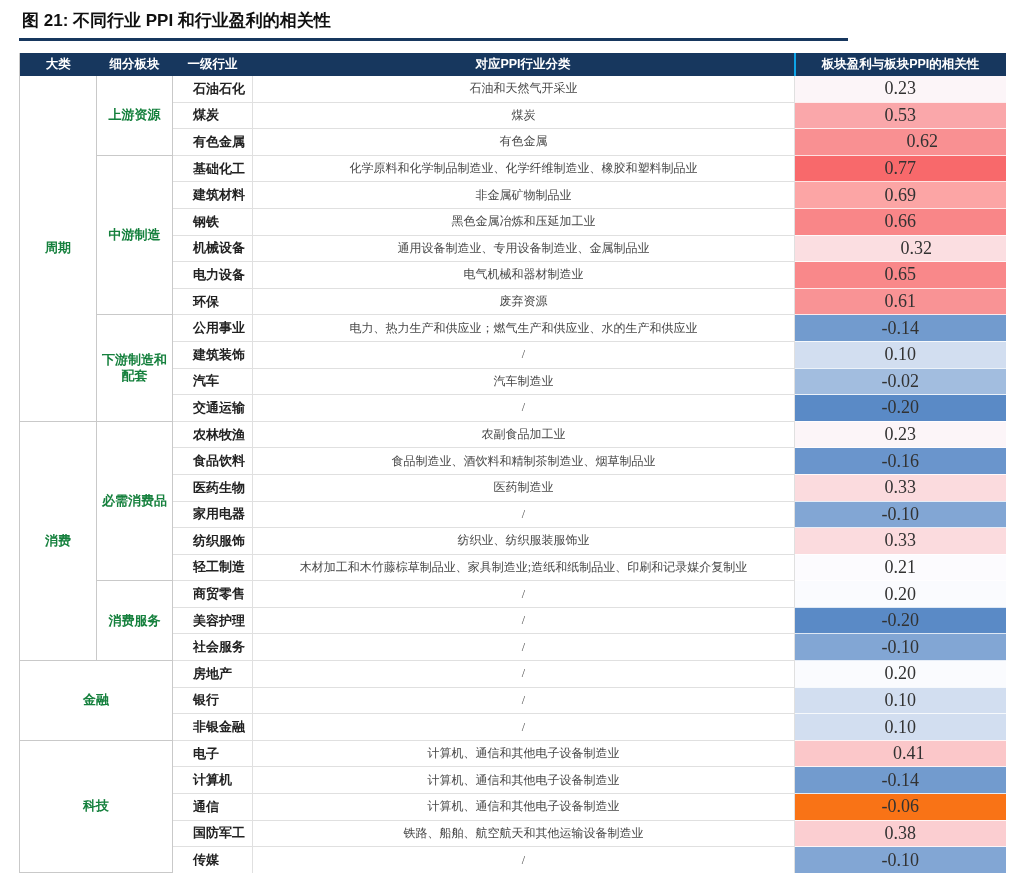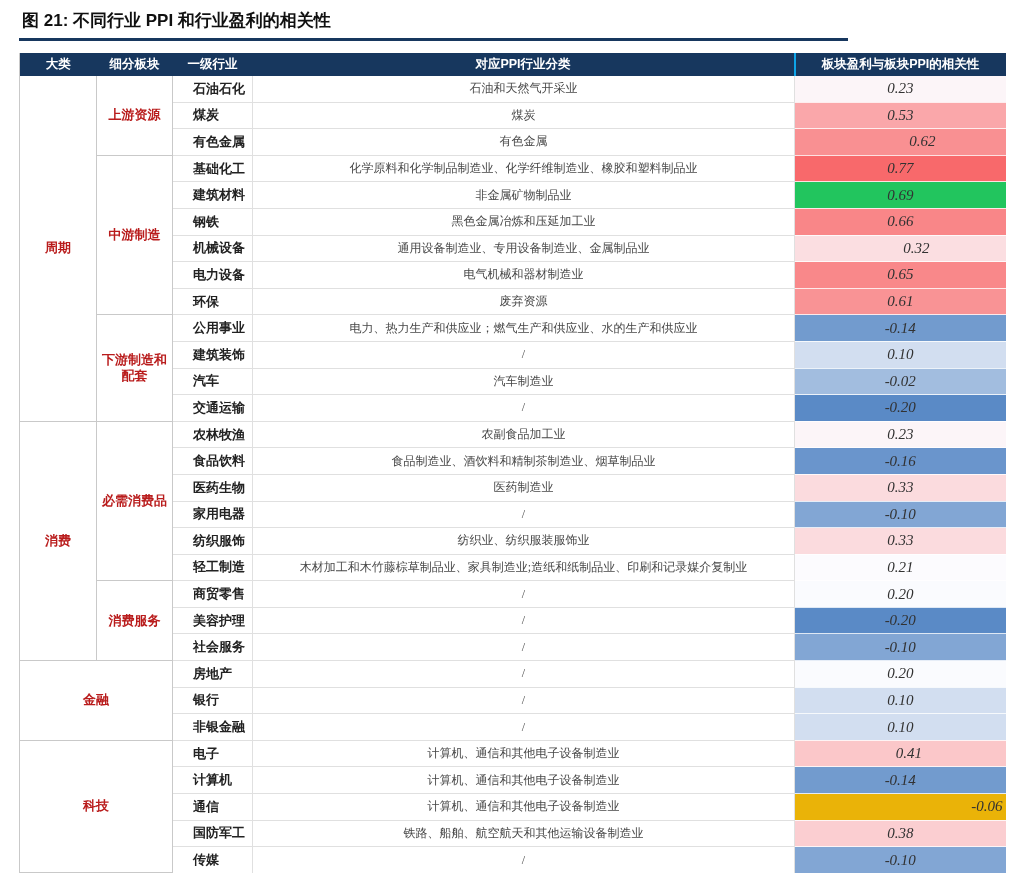--- a/index.html
+++ b/index.html
@@ -27,42 +27,41 @@
   thead th{
     background:var(--header-bg);color:#ffffff;
     font-family:"Liberation Sans","DejaVu Sans",sans-serif;
     font-weight:bold;font-size:12.5px;
     height:23px;padding:0 2px;text-align:center;
   }
   thead th:last-child{border-left:2px solid #0ea5e9;}
   tbody td{height:25.6px;padding:0 3px;text-align:center;vertical-align:middle;}
   td.cat, td.sector{
     font-family:"Liberation Sans","DejaVu Sans",sans-serif;
-    font-weight:bold;font-size:13px;color:#b91c1c;background:#ffffff;
+    font-weight:bold;font-size:13px;color:#15803d;background:#ffffff;
     border-right:1px solid var(--grid);
     border-bottom:1px solid var(--grid);
     line-height:1.25;
   }
   td.ind{
     font-family:"Liberation Sans","DejaVu Sans",sans-serif;
     font-weight:bold;font-size:13px;color:#222222;
     text-align:left;padding-left:20px;
     border-right:1px solid var(--grid-light);
     border-bottom:1px solid var(--grid-light);
   }
   td.ppi{
     font-size:12px;color:#474747;
     border-right:1px solid var(--grid-light);
     border-bottom:1px solid var(--grid-light);
     white-space:nowrap;overflow:hidden;
   }
   td.val{
-    font-size:15px;color:#323232;
+    font-size:18px;color:#323232;
     border-bottom:1px solid rgba(255,255,255,0.8);
-    font-style:italic;
   }
   tbody tr:last-child td{border-bottom:none;}
 </style>
 </head>
 <body>
 
 <div class="page">
   <div class="fig-title">图 21: 不同行业 PPI 和行业盈利的相关性</div>
   <div class="rule rule-top"></div>
 
@@ -103,21 +102,21 @@
         </tr>
         <tr>
           <td class="sector" rowspan="6">中游制造</td>
           <td class="ind">基础化工</td>
           <td class="ppi">化学原料和化学制品制造业、化学纤维制造业、橡胶和塑料制品业</td>
           <td class="val" style="background: rgb(248, 105, 107);">0.77</td>
         </tr>
         <tr>
           <td class="ind">建筑材料</td>
           <td class="ppi">非金属矿物制品业</td>
-          <td class="val" style="background: #22c55e;">0.69</td>
+          <td class="val" style="background: #fca5a5;">0.69</td>
         </tr>
         <tr>
           <td class="ind">钢铁</td>
           <td class="ppi">黑色金属冶炼和压延加工业</td>
           <td class="val" style="background: rgb(249, 134, 136);">0.66</td>
         </tr>
         <tr>
           <td class="ind">机械设备</td>
           <td class="ppi">通用设备制造业、专用设备制造业、金属制品业</td>
           <td class="val" style="background: rgb(251, 222, 225); padding-left: 35px;">0.32</td>
@@ -224,21 +223,21 @@
           <td class="val" style="background: rgb(251, 199, 201); padding-left: 20px;">0.41</td>
         </tr>
         <tr>
           <td class="ind">计算机</td>
           <td class="ppi">计算机、通信和其他电子设备制造业</td>
           <td class="val" style="background: rgb(114, 155, 206);">-0.14</td>
         </tr>
         <tr>
           <td class="ind">通信</td>
           <td class="ppi">计算机、通信和其他电子设备制造业</td>
-          <td class="val" style="background: #eab308; text-align: right;">-0.06</td>
+          <td class="val" style="background: #f97316;">-0.06</td>
         </tr>
         <tr>
           <td class="ind">国防军工</td>
           <td class="ppi">铁路、船舶、航空航天和其他运输设备制造业</td>
           <td class="val" style="background: rgb(251, 206, 209);">0.38</td>
         </tr>
         <tr>
           <td class="ind">传媒</td>
           <td class="ppi">/</td>
           <td class="val" style="background: rgb(130, 166, 212);">-0.10</td>

